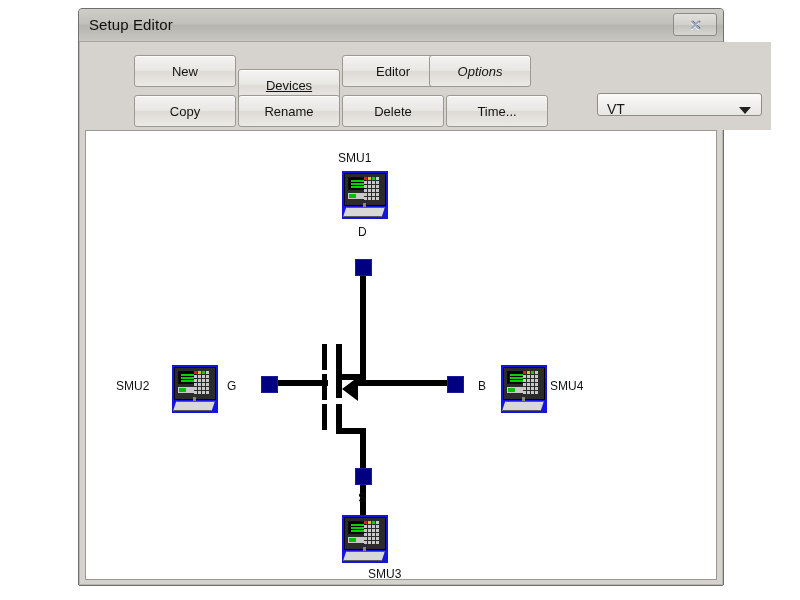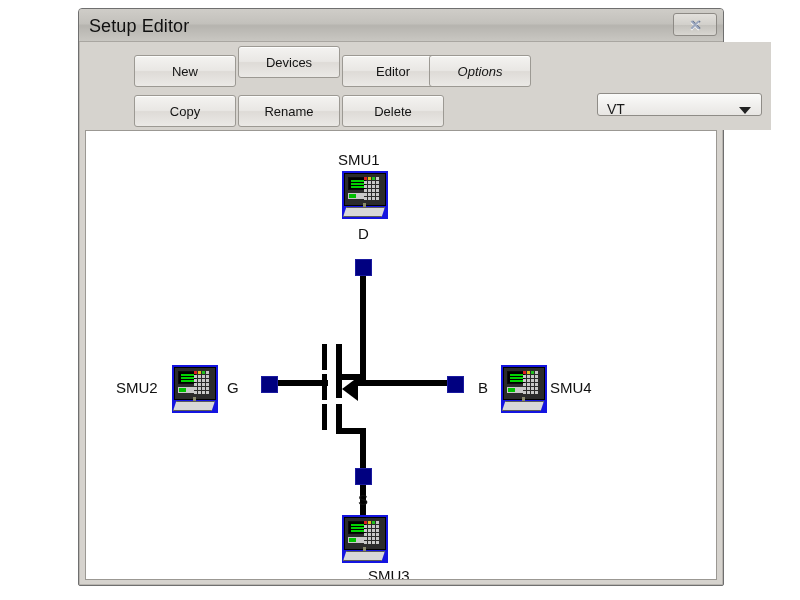--- a/index.html
+++ b/index.html
@@ -34,21 +34,21 @@
     height: 33px;
     box-sizing: border-box;
     background: linear-gradient(to bottom, #cfcdc8 0%, #c3c1bc 45%, #b6b4af 52%, #c9c7c2 100%);
     border-radius: 3px 3px 0 0;
     border-bottom: 1px solid #a9a6a1;
   }
   #title-text {
     position: absolute;
     left: 10px;
     top: 7px;
-    font-size: 18px;
+    font-size: 15px;
     color: #101010;
     letter-spacing: 0.1px;
     white-space: nowrap;
   }
   #close-button {
     position: absolute;
     right: 6px;
     top: 4px;
     width: 44px;
     height: 23px;
@@ -90,21 +90,21 @@
     align-items: center;
     justify-content: center;
     box-shadow: 0 1px 0 rgba(255,255,255,0.8) inset;
   }
   .tool-btn {
     width: 102px;
     height: 32px;
   }
   
   #btn-new     { left: 7px;   top: 13px; }
-  #btn-devices { left: 111px; top: 4px; }
+  #btn-devices { left: 111px; top: 27px; text-decoration: underline; }
   #btn-sources { left: 215px; top: 13px; }
   #btn-options { left: 302px; top: 13px; font-style: italic; }
   
   #btn-copy    { left: 7px;   top: 53px; }
   #btn-rename  { left: 111px; top: 53px; }
   #btn-delete  { left: 215px; top: 53px; }
   #btn-time    { left: 319px; top: 53px; }
 
   
   #mode-dropdown {
@@ -144,21 +144,21 @@
     height: 450px;
     background: #ffffff;
     border: 1px solid #9b9893;
     box-sizing: border-box;
     overflow: hidden;
   }
 
   
   .lbl {
     position: absolute;
-    font-size: 15px;
+    font-size: 12px;
     color: #111;
     white-space: nowrap;
   }
   .term {
     position: absolute;
     width: 17px;
     height: 17px;
     background: #000080;
     border: 1px solid #1a1aa0;
     box-sizing: border-box;
@@ -288,20 +288,21 @@
 
   <div id="toolbar">
     <div class="btn tool-btn" id="btn-new">New</div>
     <div class="btn tool-btn" id="btn-devices">Devices</div>
     <div class="btn tool-btn" id="btn-sources">Editor</div>
     <div class="btn tool-btn" id="btn-options">Options</div>
 
     <div class="btn tool-btn" id="btn-copy">Copy</div>
     <div class="btn tool-btn" id="btn-rename">Rename</div>
     <div class="btn tool-btn" id="btn-delete">Delete</div>
+    <div class="btn tool-btn" id="btn-time">Time...</div>
 
     <div id="mode-dropdown">
       <span class="dd-value">VT</span>
       <span class="dd-arrow"></span>
     </div>
   </div>
 
   <div id="canvas">
 
     <div class="lbl" style="left:252px; top:20px;">SMU1</div>

